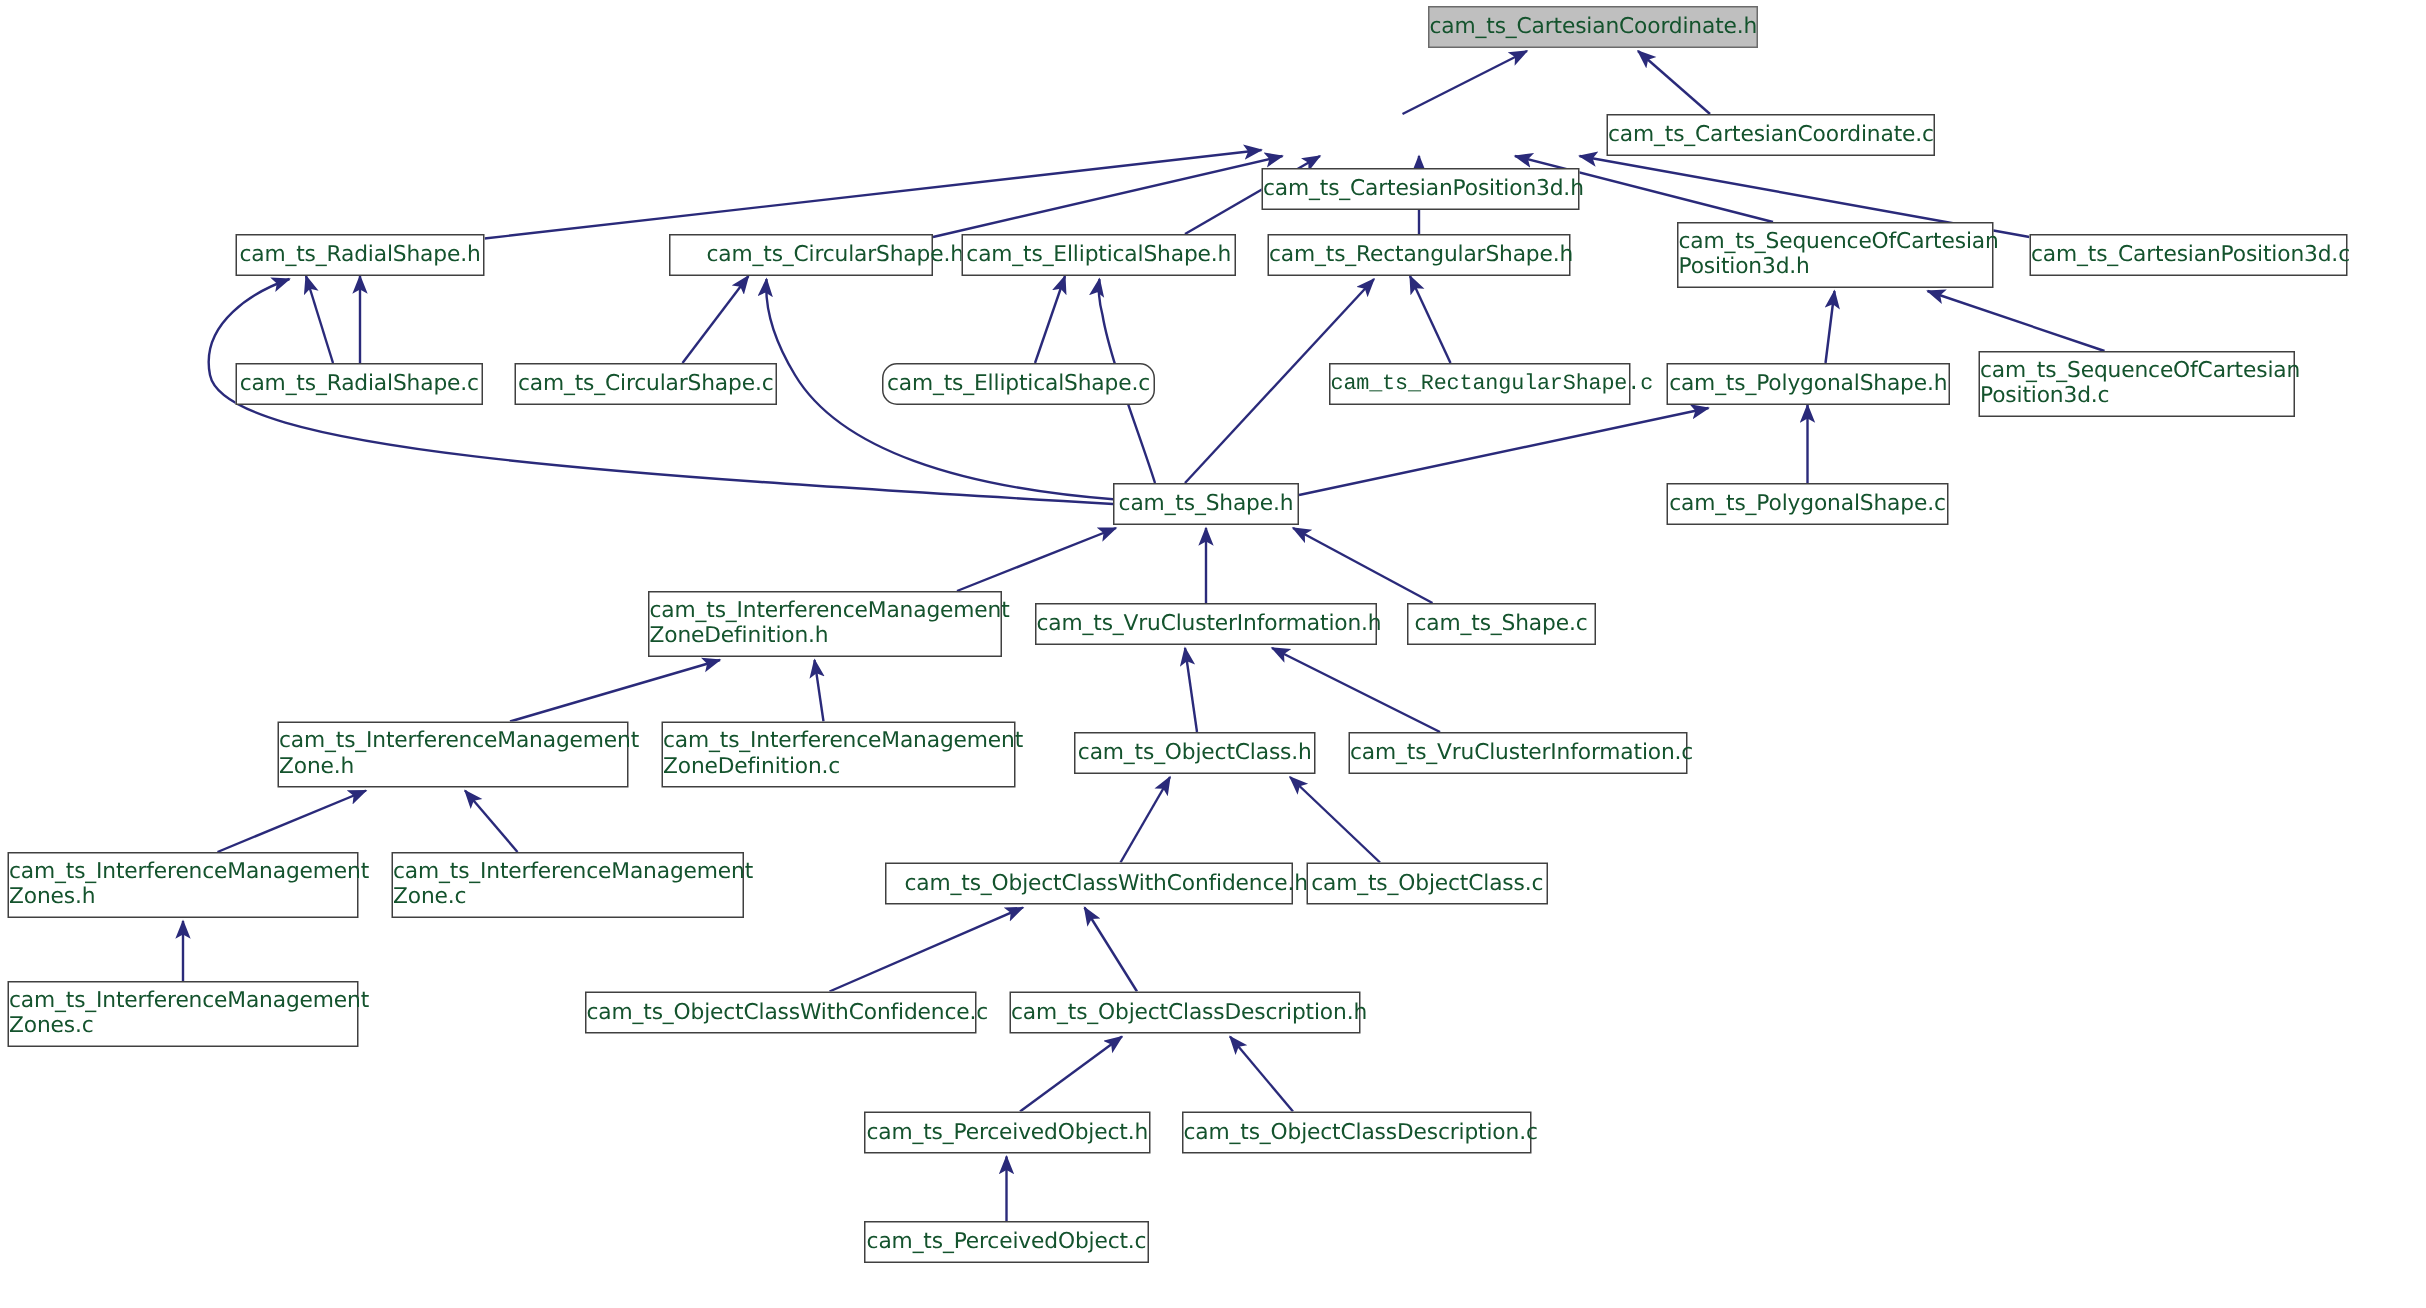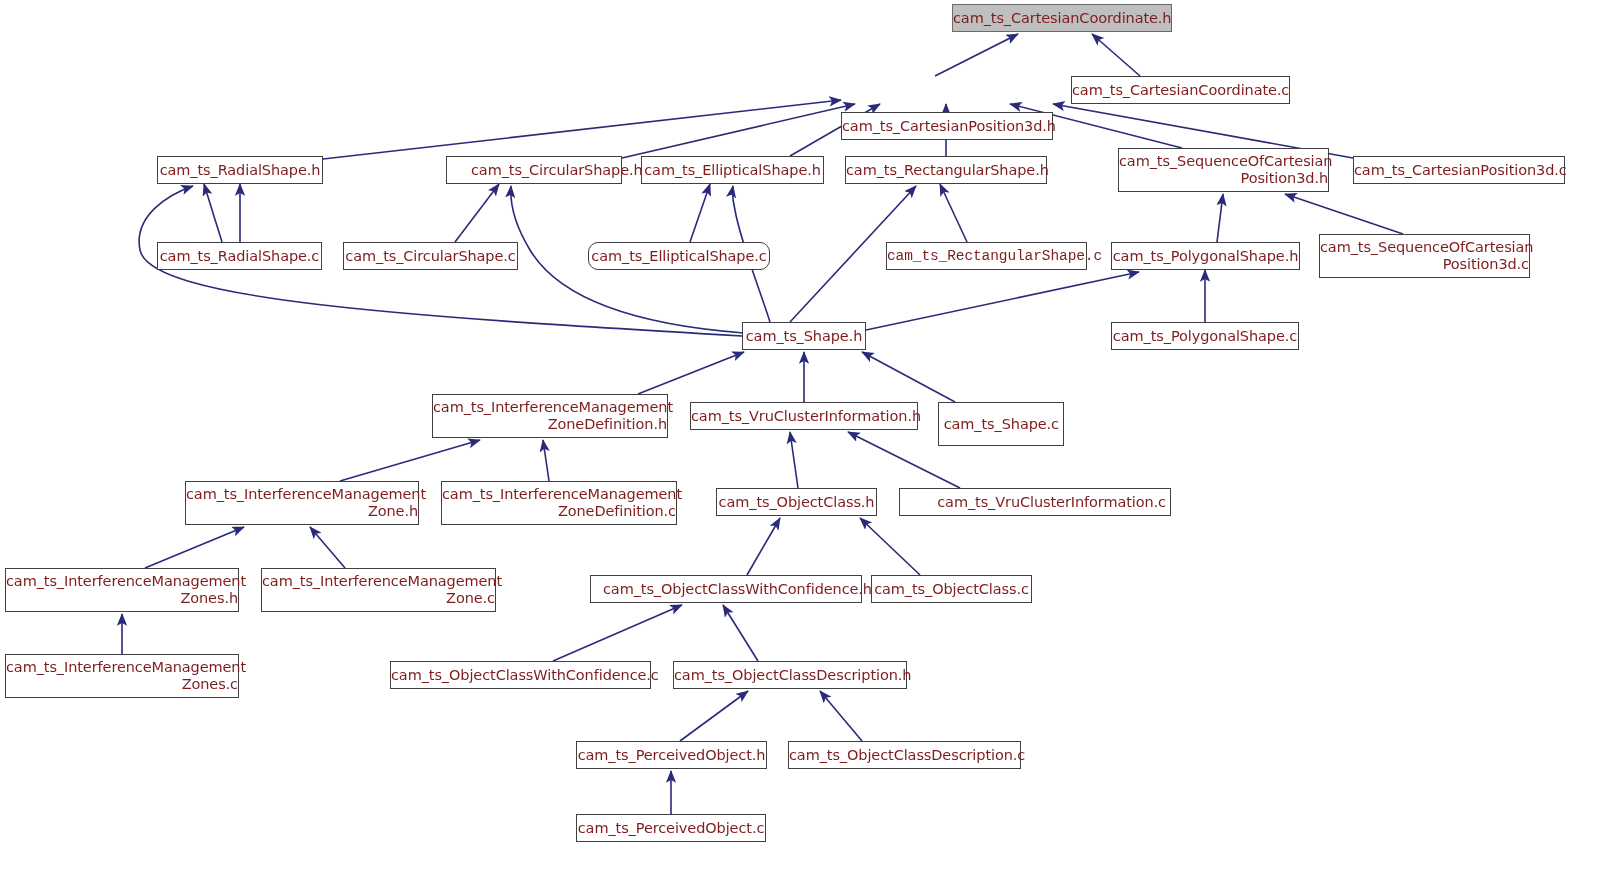--- a/index.html
+++ b/index.html
@@ -21,27 +21,27 @@
     top: 0;
     width: 1617px;
     height: 872px;
     pointer-events: none;
   }
   .node {
     position: absolute;
     box-sizing: border-box;
     border: 1px solid #404040;
     background: #ffffff;
-    color: #7f1d1d;
+    color: #14532d;
     font-size: 14.5px;
     line-height: 17px;
     display: flex;
     align-items: center;
     justify-content: center;
-    text-align: right;
+    text-align: left;
     white-space: pre-line;
     letter-spacing: -0.1px;
     z-index: 5;
   }
   .node.root {
     background: #bfbfbf;
     border-color: #6b6b6b;
   }
   .node .lbl {
     display: block;
@@ -116,27 +116,27 @@
       <div class="node" style="left: 588px; top: 242px; width: 182px; height: 28px; border-radius: 10px;"><span class="lbl">cam_ts_EllipticalShape.c</span></div>
       <div class="node" style="left: 886px; top: 242px; width: 201px; height: 28px; font-family: Liberation Mono, monospace;"><span class="lbl">cam_ts_RectangularShape.c</span></div>
       <div class="node" style="left: 1111px; top: 242px; width: 189px; height: 28px;"><span class="lbl">cam_ts_PolygonalShape.h</span></div>
       <div class="node" style="left: 1319px; top: 234px; width: 211px; height: 44px;"><span class="lbl">cam_ts_SequenceOfCartesian
 Position3d.c</span></div>
       <div class="node" style="left: 742px; top: 322px; width: 124px; height: 28px;"><span class="lbl">cam_ts_Shape.h</span></div>
       <div class="node" style="left: 1111px; top: 322px; width: 188px; height: 28px;"><span class="lbl">cam_ts_PolygonalShape.c</span></div>
       <div class="node" style="left: 432px; top: 394px; width: 236px; height: 44px;"><span class="lbl">cam_ts_InterferenceManagement
 ZoneDefinition.h</span></div>
       <div class="node" style="left: 690px; top: 402px; width: 228px; height: 28px;"><span class="lbl">cam_ts_VruClusterInformation.h</span></div>
-      <div class="node" style="left: 938px; top: 402px; width: 126px; height: 44px;"><span class="lbl">cam_ts_Shape.c</span></div>
+      <div class="node" style="left: 938px; top: 402px; width: 126px; height: 28px;"><span class="lbl">cam_ts_Shape.c</span></div>
       <div class="node" style="left: 185px; top: 481px; width: 234px; height: 44px;"><span class="lbl">cam_ts_InterferenceManagement
 Zone.h</span></div>
       <div class="node" style="left: 441px; top: 481px; width: 236px; height: 44px;"><span class="lbl">cam_ts_InterferenceManagement
 ZoneDefinition.c</span></div>
       <div class="node" style="left: 716px; top: 488px; width: 161px; height: 28px;"><span class="lbl">cam_ts_ObjectClass.h</span></div>
-      <div class="node" style="left: 899px; top: 488px; width: 272px; height: 28px;"><span class="lbl">cam_ts_VruClusterInformation.c</span></div>
+      <div class="node" style="left: 899px; top: 488px; width: 226px; height: 28px;"><span class="lbl">cam_ts_VruClusterInformation.c</span></div>
       <div class="node" style="left: 5px; top: 568px; width: 234px; height: 44px;"><span class="lbl">cam_ts_InterferenceManagement
 Zones.h</span></div>
       <div class="node" style="left: 261px; top: 568px; width: 235px; height: 44px;"><span class="lbl">cam_ts_InterferenceManagement
 Zone.c</span></div>
       <div class="node" style="left: 590px; top: 575px; width: 272px; height: 28px; padding-left: 12px;"><span class="lbl">cam_ts_ObjectClassWithConfidence.h</span></div>
       <div class="node" style="left: 871px; top: 575px; width: 161px; height: 28px;"><span class="lbl">cam_ts_ObjectClass.c</span></div>
       <div class="node" style="left: 5px; top: 654px; width: 234px; height: 44px;"><span class="lbl">cam_ts_InterferenceManagement
 Zones.c</span></div>
       <div class="node" style="left: 390px; top: 661px; width: 261px; height: 28px;"><span class="lbl">cam_ts_ObjectClassWithConfidence.c</span></div>
       <div class="node" style="left: 673px; top: 661px; width: 234px; height: 28px;"><span class="lbl">cam_ts_ObjectClassDescription.h</span></div>

